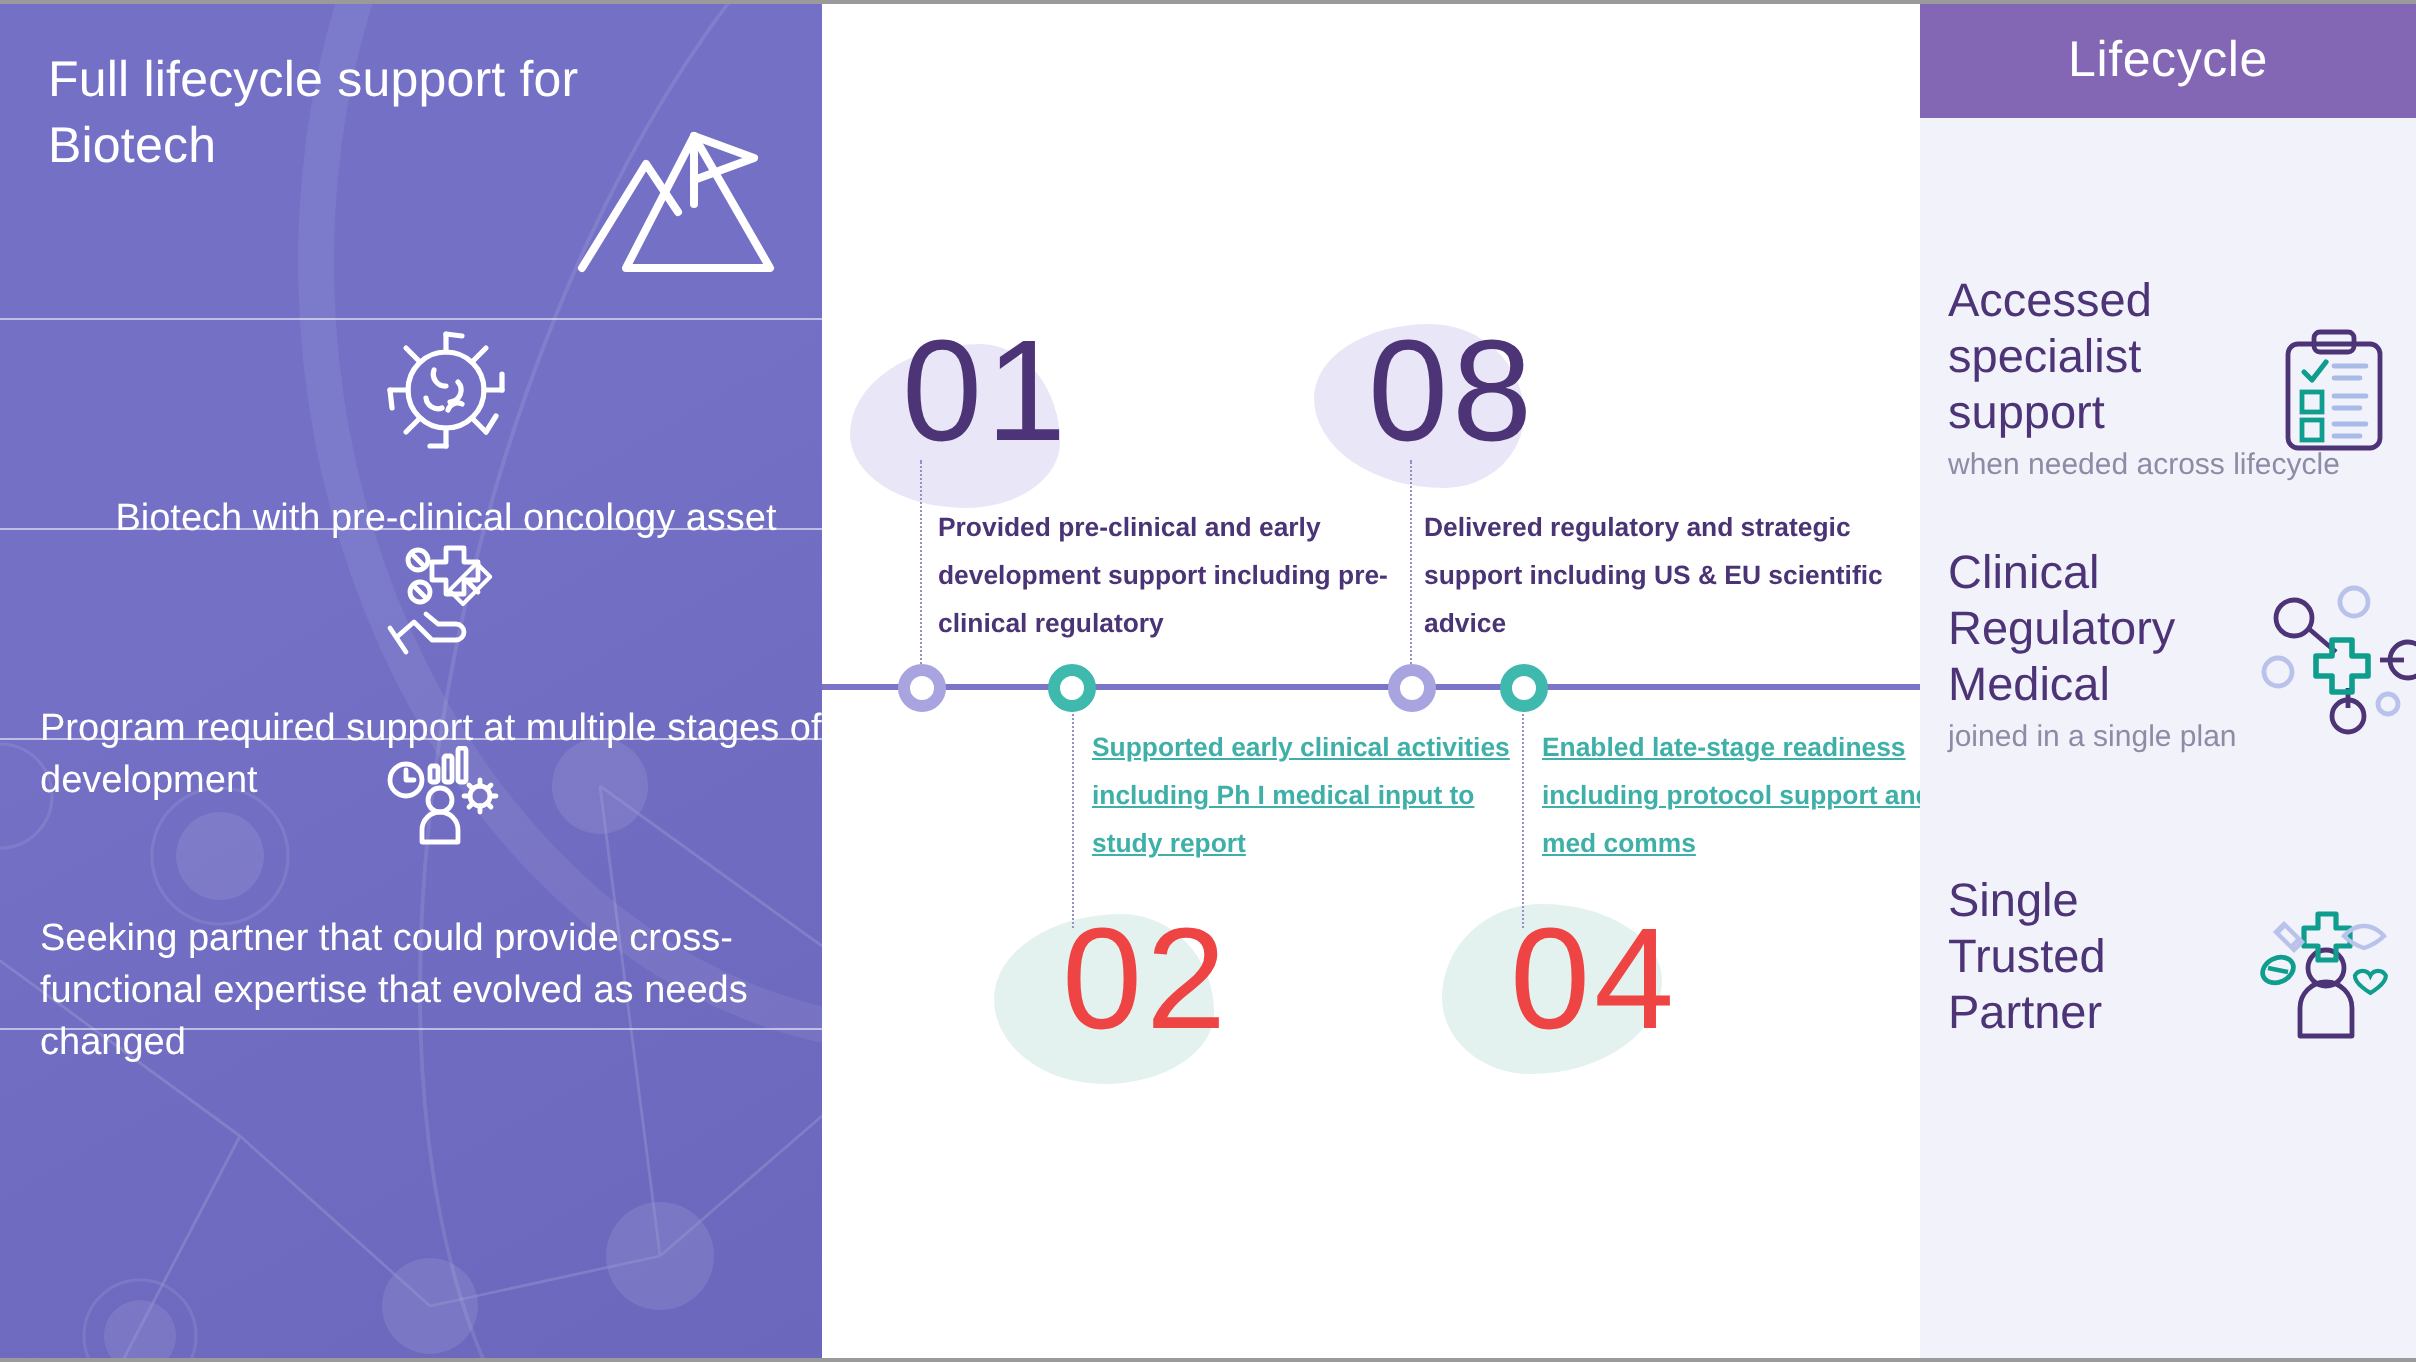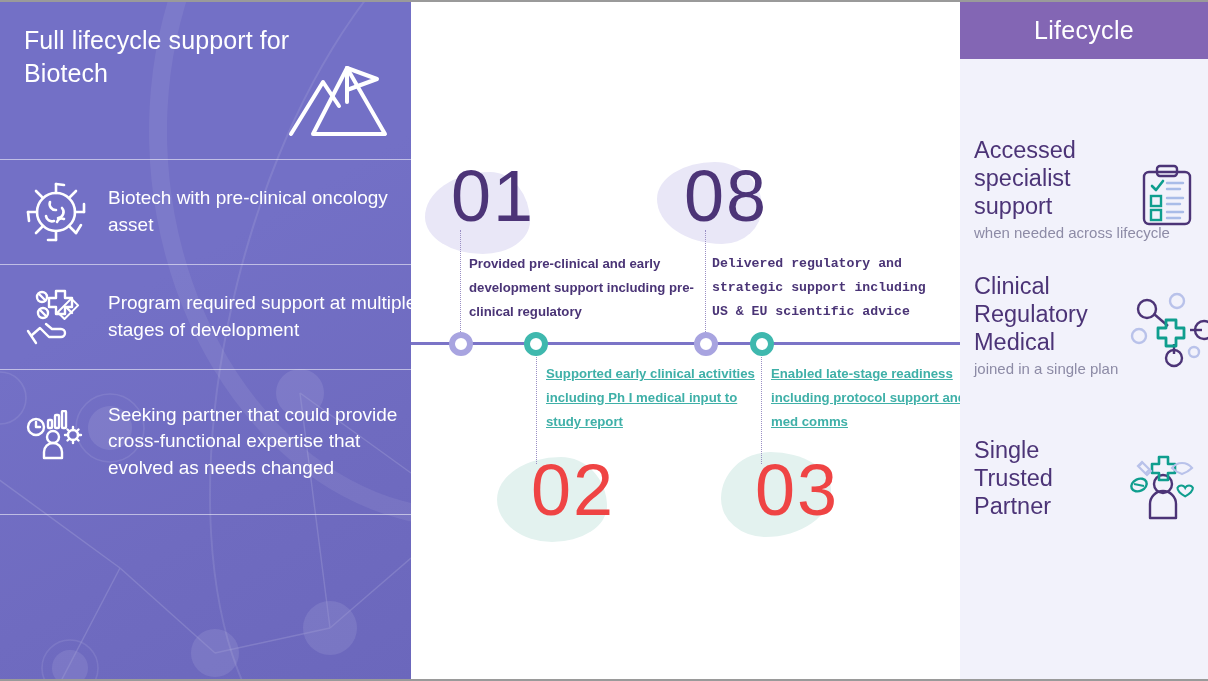--- a/index.html
+++ b/index.html
@@ -26,21 +26,21 @@
   .molecules{position:absolute;left:0;bottom:0;width:411px;height:330px;opacity:.30;pointer-events:none;}
 
   .lp-header{position:relative;height:157px;box-sizing:border-box;padding:22px 24px 0 24px;z-index:3;}
   .lp-title{color:#ffffff;font-size:25px;line-height:1.30;font-weight:400;letter-spacing:.1px;
             max-width:290px;}
   .mountain-icon{position:absolute;right:18px;top:56px;width:110px;height:82px;}
 
   .lp-divider{position:absolute;left:0;width:411px;height:1px;background:rgba(255,255,255,.55);z-index:4;}
 
   .lp-item{position:absolute;left:0;width:448px;box-sizing:border-box;
-           display:flex;align-items:center;gap:16px;padding:0 22px 0 20px;z-index:3;}
+           display:flex;align-items:center;gap:16px;padding:0 22px 0 20px;z-index:3;flex-direction:column;}
   .lp-ico{flex:0 0 72px;width:72px;height:72px;display:flex;align-items:center;justify-content:center;}
   .lp-text{color:#ffffff;font-size:19px;line-height:1.38;font-weight:400;}
 
   
   .center-panel{position:absolute;left:411px;top:0;width:549px;height:681px;background:#fff;overflow:hidden;}
   .axis{position:absolute;left:0;top:340px;width:549px;height:3px;background:#7b74c7;}
 
   .node{position:absolute;top:330px;width:24px;height:24px;border-radius:50%;
         background:#ffffff;box-sizing:border-box;z-index:5;}
   .node.lav{border:6px solid #a8a4e0;}
@@ -183,37 +183,37 @@
     <div class="blob lav" style="left:246px;top:160px;width:105px;height:82px;
          border-radius:55% 45% 38% 62% / 45% 55% 45% 55%;"></div>
     <div class="blob teal" style="left:86px;top:455px;width:110px;height:85px;
          border-radius:58% 42% 50% 50% / 50% 58% 42% 50%;"></div>
     <div class="blob teal" style="left:310px;top:450px;width:110px;height:85px;
          border-radius:45% 55% 60% 40% / 55% 45% 55% 45%;"></div>
 
     <div class="num up" style="left:40px;top:158px;">01</div>
     <div class="num dn" style="left:120px;top:452px;">02</div>
     <div class="num up" style="left:273px;top:158px;">08</div>
-    <div class="num dn" style="left:344px;top:452px;">03</div>
+    <div class="num dn" style="left:344px;top:452px;">04</div>
 
     <div class="connector" style="left:49px;top:228px;height:110px;"></div>
     <div class="connector" style="left:125px;top:344px;height:118px;"></div>
     <div class="connector" style="left:294px;top:228px;height:110px;"></div>
     <div class="connector" style="left:350px;top:344px;height:118px;"></div>
 
     <div class="axis"></div>
 
     <div class="node lav" style="left:38px;"></div>
     <div class="node teal" style="left:113px;"></div>
     <div class="node lav" style="left:283px;"></div>
     <div class="node teal" style="left:339px;"></div>
 
     <div class="blurb up" style="left:58px;top:250px;width:238px;">Provided pre-clinical and early development support including pre-clinical regulatory</div>
     <div class="blurb dn" style="left:135px;top:360px;width:225px;">Supported early clinical activities including Ph I medical input to study report</div>
-    <div class="blurb up" style="left:301px;top:250px;width:230px;font-family:Liberation Mono, monospace;">Delivered regulatory and strategic support including US &amp; EU scientific advice</div>
+    <div class="blurb up" style="left:301px;top:250px;width:230px;">Delivered regulatory and strategic support including US &amp; EU scientific advice</div>
     <div class="blurb dn" style="left:360px;top:360px;width:200px;">Enabled late-stage readiness including protocol support and med comms</div>
   </div>
 
   <div class="right-panel">
     <div class="rp-header">
       <span class="rp-header-title">Lifecycle</span>
     </div>
 
     <div class="rp-item" style="top:86px;margin-top:48px;">
       <div class="rp-head" style="width:160px;">Accessed specialist support</div>

